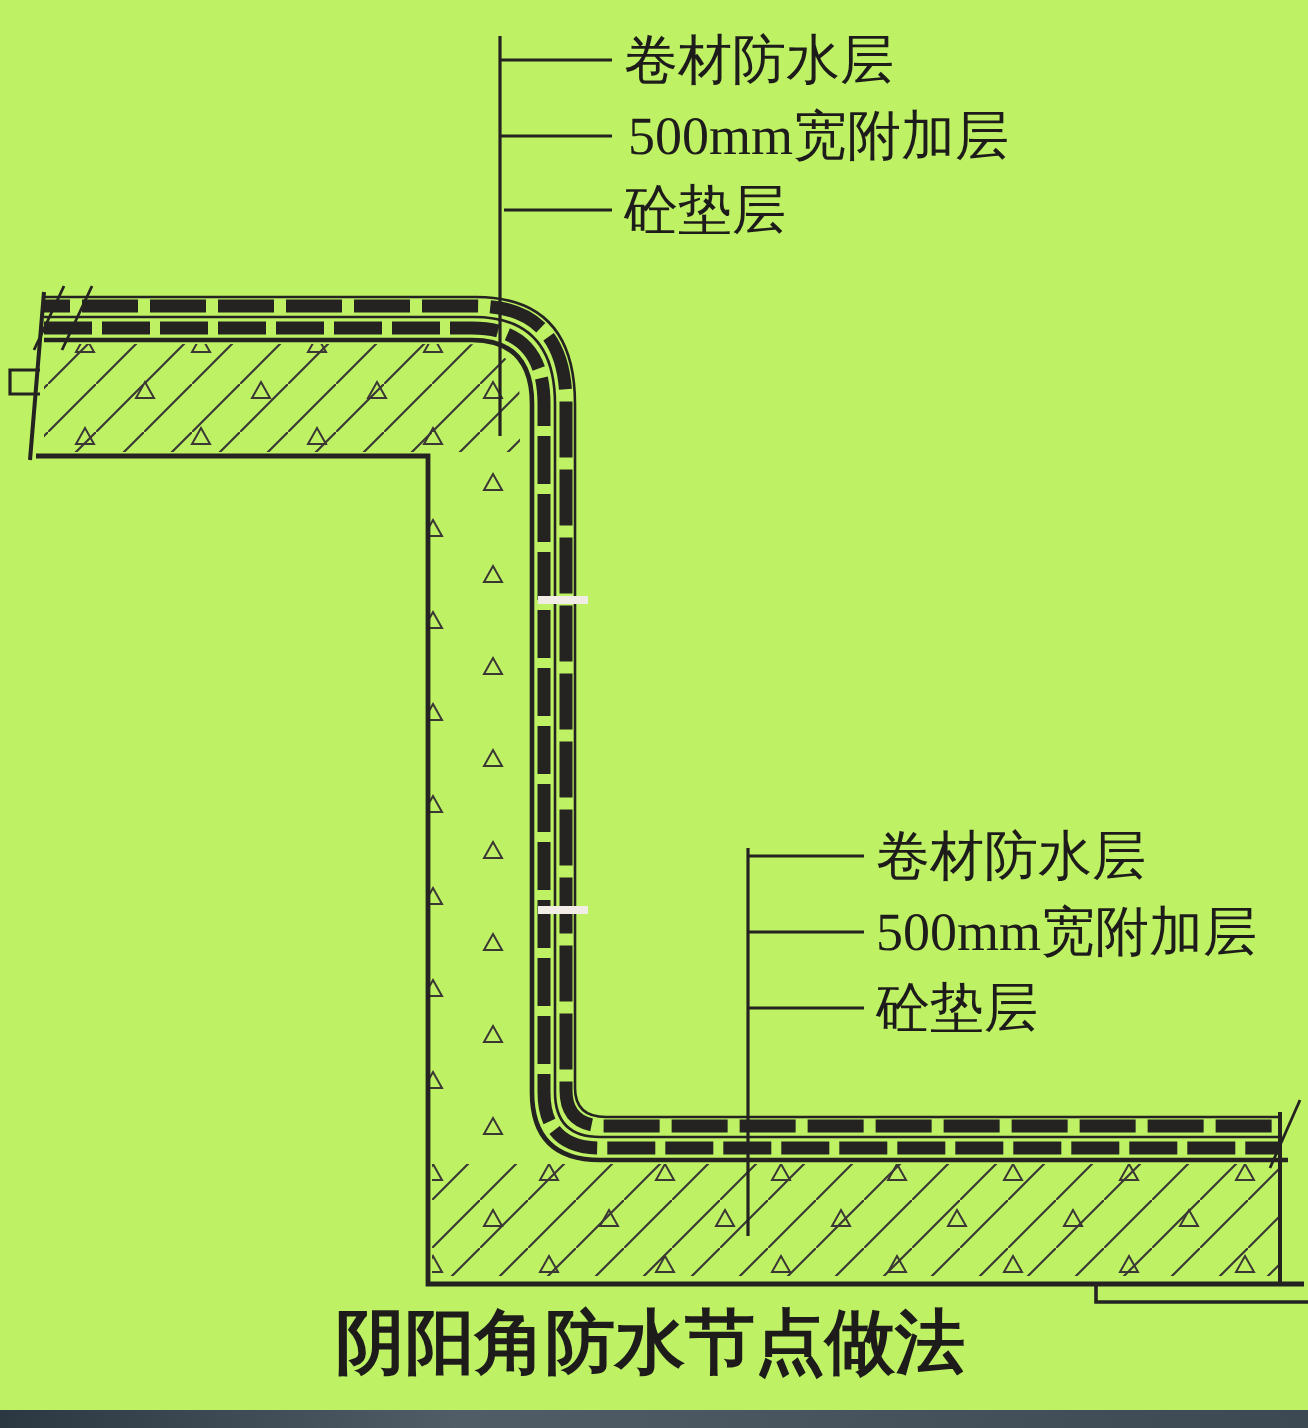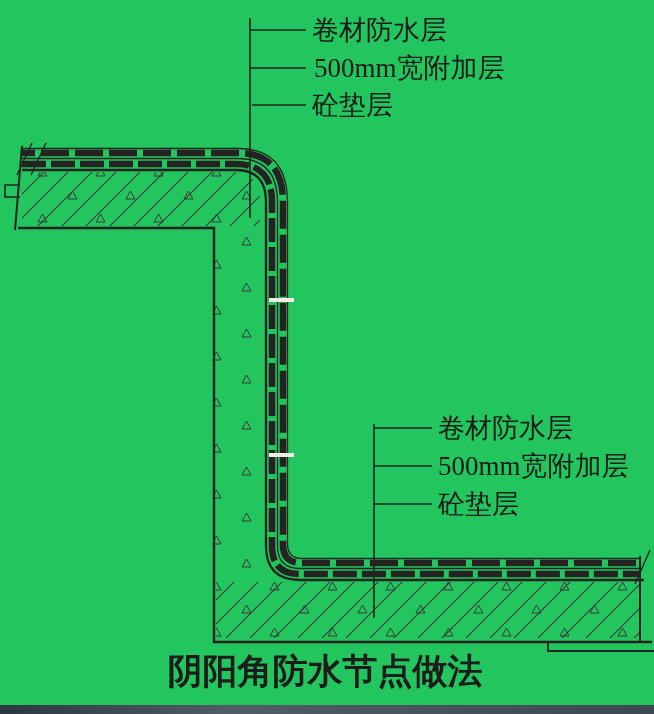--- a/index.html
+++ b/index.html
@@ -3,21 +3,21 @@
 <meta charset="utf-8">
 <style>
   html,body{margin:0;padding:0;}
   body{
     background:#f2ece7;
     font-family:"Liberation Sans", sans-serif;
   }
   .page{
     position:relative;
     width:654px;height:714px;
-    background:#22c55e;
+    background:#bef264;
     overflow:hidden;
   }
   svg text{
     fill:#1d1c1a;
     font-family:"Liberation Serif", serif;
   }
   .scan-strip{
     position:absolute;left:0;right:0;bottom:0;height:9px;
     background:linear-gradient(90deg,#2b3741 0%,#515d66 35%,#45525b 70%,#3c4952 100%);
   }

